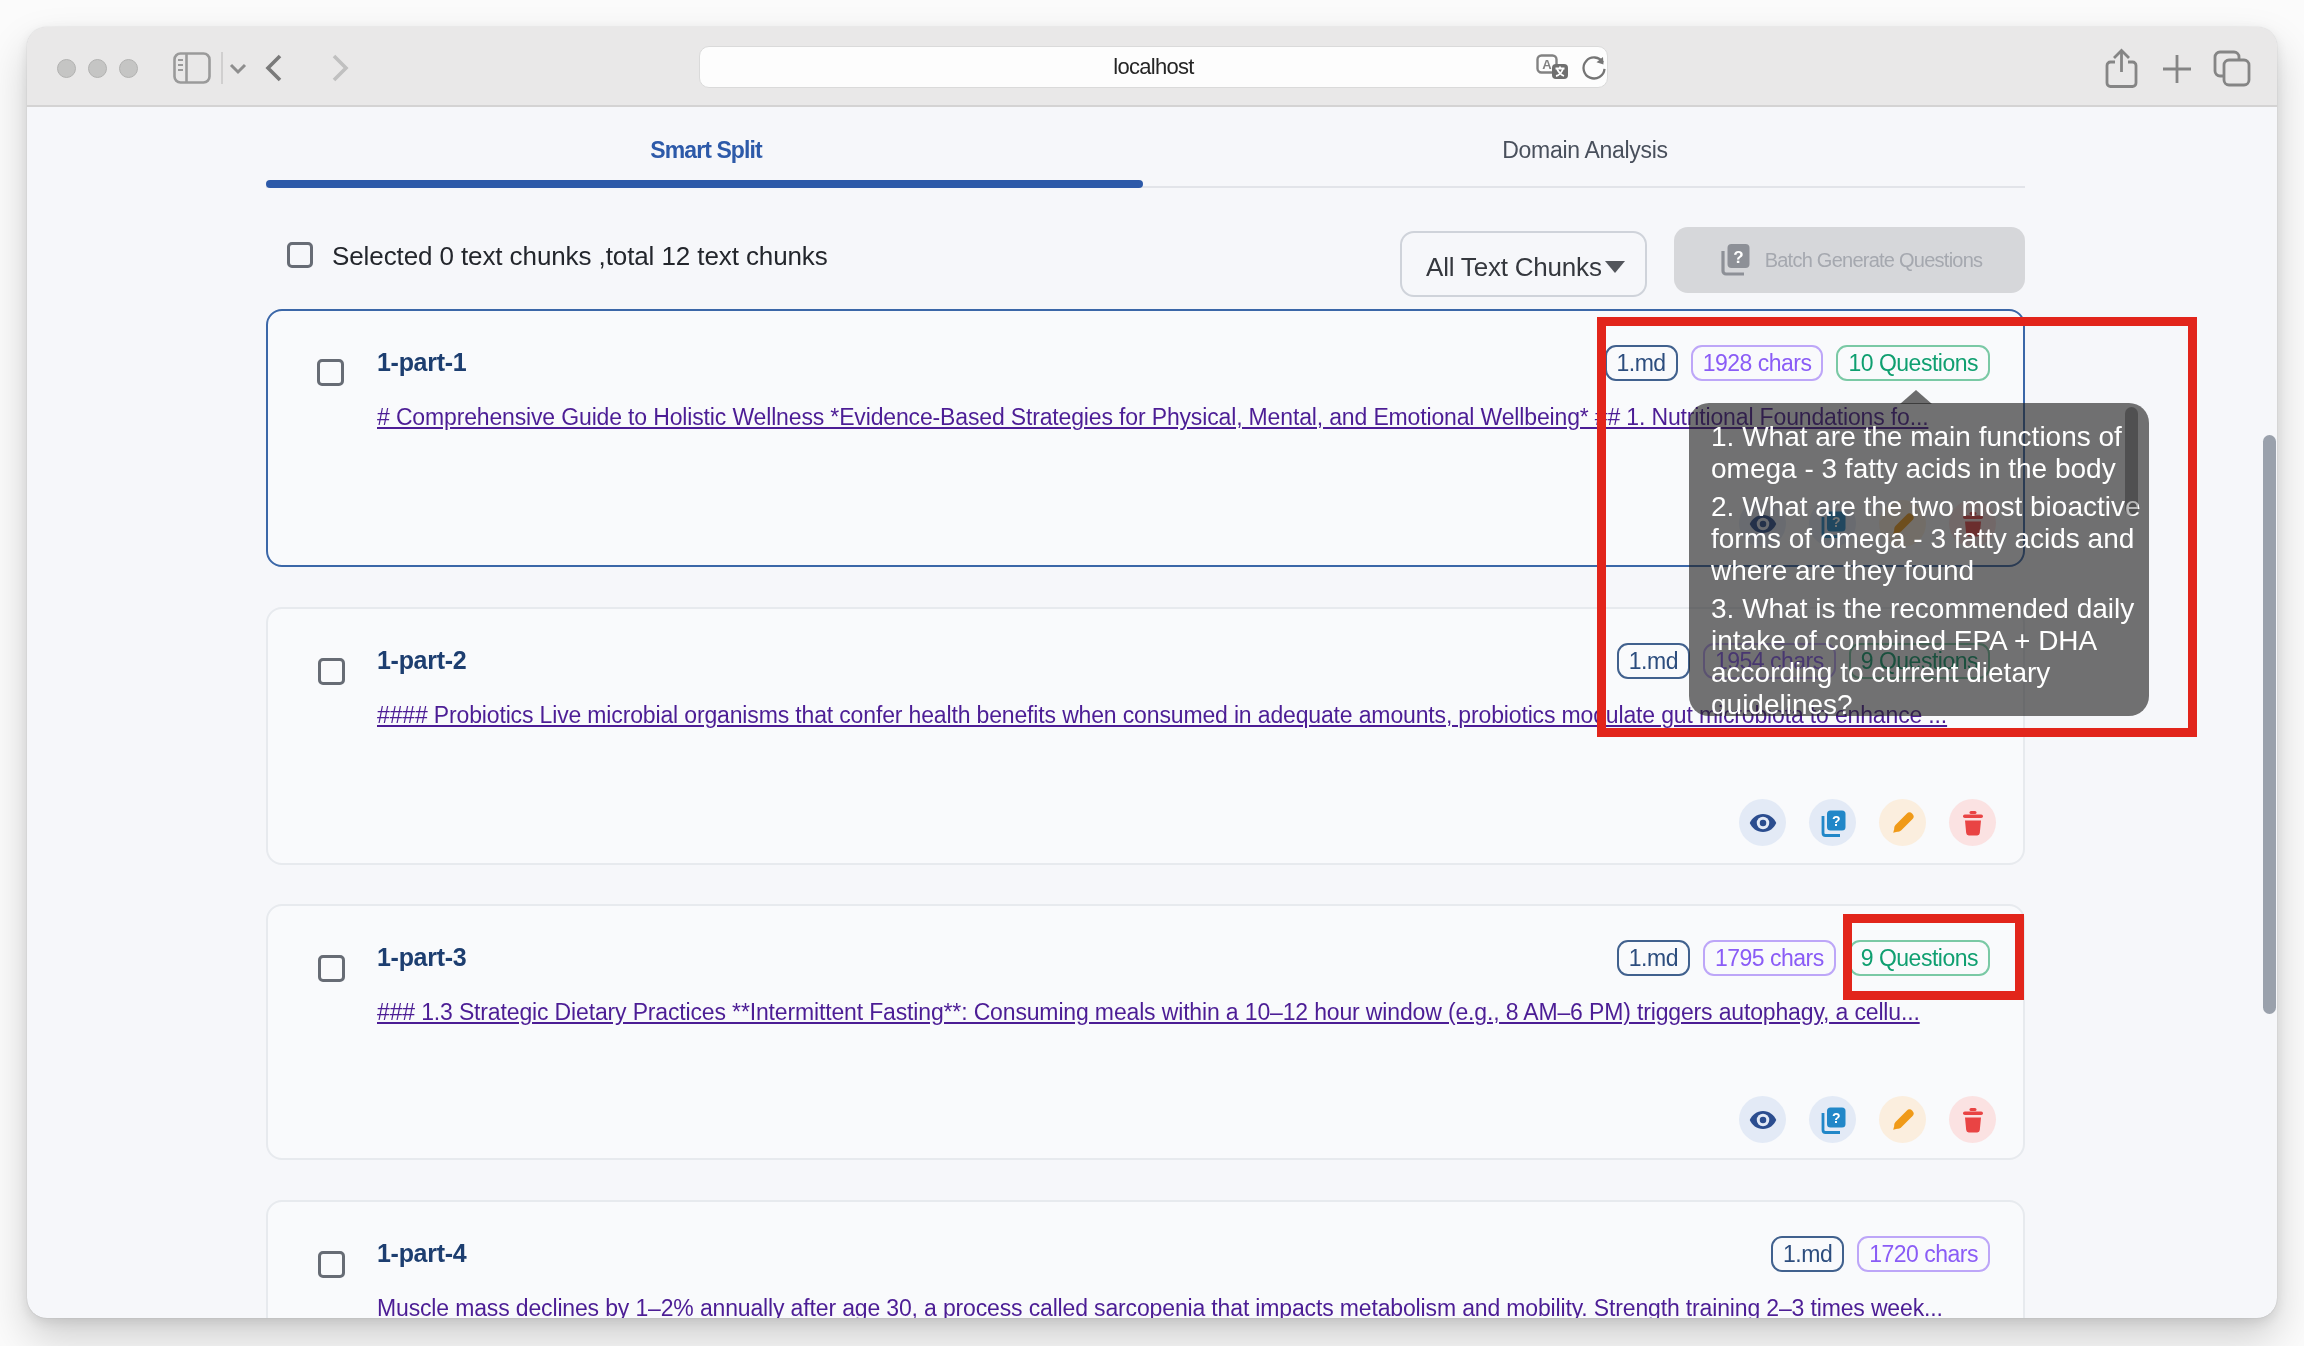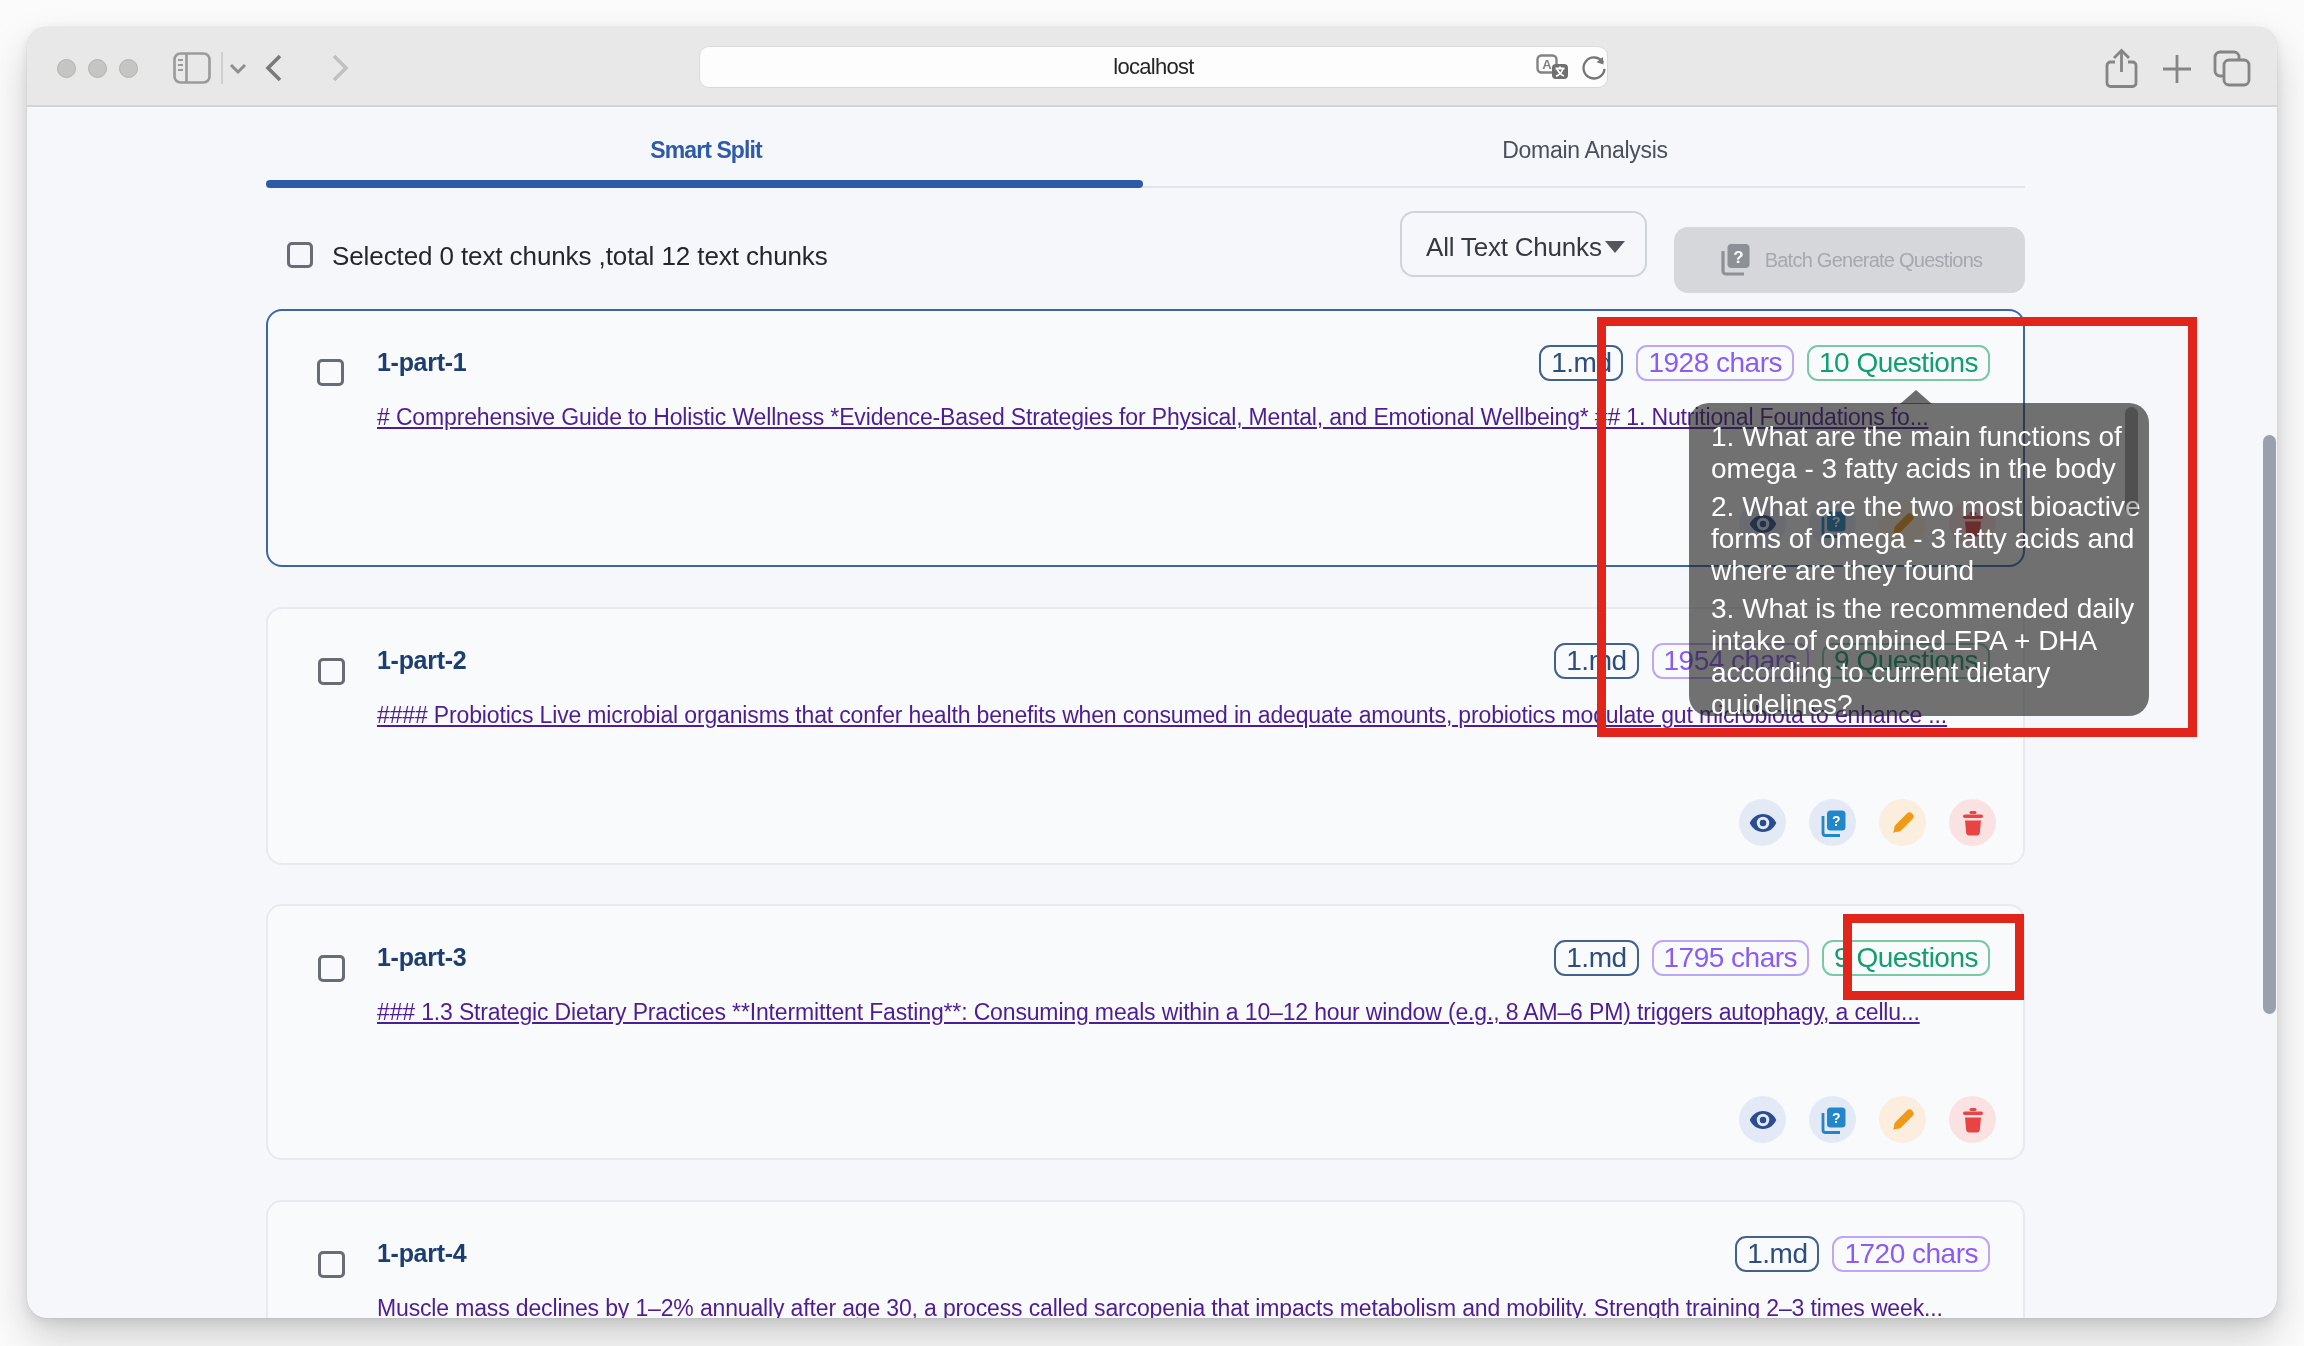--- a/index.html
+++ b/index.html
@@ -13,21 +13,21 @@
   #toolbar { position:absolute; left:0; top:0; width:100%; height:80px; background:#e9e8e8; border-bottom:2px solid #d4d3d3; }
   .tl { position:absolute; top:31.5px; width:19px; height:19px; border-radius:50%; background:#c5c5c4; border:1px solid #b2b2b1; }
   #urlbar { position:absolute; left:672px; top:19px; width:909px; height:42px; background:#fdfdfd; border:1px solid #dadada; border-radius:10px; }
   #urlbar .host { position:absolute; left:0; right:0; top:0; bottom:0; display:flex; align-items:center; justify-content:center; font-size:22px; letter-spacing:-0.7px; color:#252525; }
   .tabtxt { position:absolute; top:110px; font-size:23px; }
   .cardbox { position:absolute; left:239px; width:1759px; background:#f9fafc; border-radius:16px; }
   .cb { position:absolute; border:3px solid #676c75; border-radius:5px; background:transparent; }
   .ctitle { position:absolute; left:109px; font-size:25px; letter-spacing:-0.3px; font-weight:bold; color:#1d3e70; }
   .ctext { position:absolute; left:109px; font-size:23px; letter-spacing:-0.15px; color:#4c1d95; white-space:nowrap; overflow:hidden; width:1580px;text-decoration:underline; }
   .badges { position:absolute; right:33px; top:34px; display:flex; gap:13px; height:36px; }
-  .badge { display:inline-flex; align-items:center; height:36px; padding:0 10px; border-radius:11px; font-size:28px; letter-spacing:-0.5px; border:2px solid; background:transparent; }
+  .badge { display:inline-flex; align-items:center; height:36px; padding:0 10px; border-radius:11px; font-size:23px; letter-spacing:-0.5px; border:2px solid; background:transparent; }
   .b-md { color:#2c4d7e; border-color:#41618e; }
   .b-ch { color:#8a5cf6; border-color:#bda6f8; }
   .b-q  { color:#0f9f70; border-color:#7ac9a5; }
   .iconrow { position:absolute; display:flex; gap:23px; }
   .icirc { width:47px; height:47px; border-radius:50%; display:flex; align-items:center; justify-content:center; }
   .ic-view { background:#e3eaf6; }
   .ic-gen { background:#e3eaf6; }
   .ic-edit { background:#fbeede; }
   .ic-del { background:#fbe2e2; }
 </style>
@@ -92,21 +92,21 @@
   </div>
 
   <div class="tabtxt" style="left:679px; transform:translateX(-50%); color:#2d5aa9; font-weight:bold; letter-spacing:-0.9px;">Smart Split</div>
   <div class="tabtxt" style="left:1558px; transform:translateX(-50%); color:#49505c; letter-spacing:-0.3px;">Domain Analysis</div>
   <div class="abs" style="left:239px; top:159px; width:1759px; height:2px; background:#e2e4e9"></div>
   <div class="abs" style="left:239px; top:153px; width:877px; height:8px; border-radius:4px; background:#2d5aa9"></div>
 
   <div class="cb" style="left:260px; top:215px; width:26px; height:26px;"></div>
   <div class="abs" style="left:305px; top:214px; font-size:26px; letter-spacing:-0.1px; color:#23262c;">Selected 0 text chunks ,total 12 text chunks</div>
 
-  <div class="abs" style="left:1373px; top:184px; width:247px; height:66px; border:2px solid #cfd3da; border-radius:14px;text-align:center;">
+  <div class="abs" style="left:1373px; top:204px; width:247px; height:66px; border:2px solid #cfd3da; border-radius:14px;text-align:center;">
     <div class="abs" style="left:24px; top:19px; font-size:26px; letter-spacing:-0.2px; color:#35383e;">All Text Chunks</div>
     <div class="abs" style="right:20px; top:28px; width:0; height:0; border-left:10px solid transparent; border-right:10px solid transparent; border-top:12px solid #53565c;"></div>
   </div>
 
   <div class="abs" style="left:1647px; top:200px; width:351px; height:66px; background:#d6d7da; border-radius:14px; display:flex; align-items:center; justify-content:center; gap:12px;">
     <svg width="36" height="38" viewBox="0 0 36 38">
       <path d="M6 10 V30 A3 3 0 0 0 9 33 H27" fill="none" stroke="#8d9097" stroke-width="3.2"></path>
       <rect x="10.5" y="3" width="22" height="24" rx="4" fill="#8d9097"></rect>
       <text x="21.5" y="21.5" font-size="17" font-weight="bold" fill="#fff" text-anchor="middle" font-family="Liberation Sans">?</text>
     </svg>

